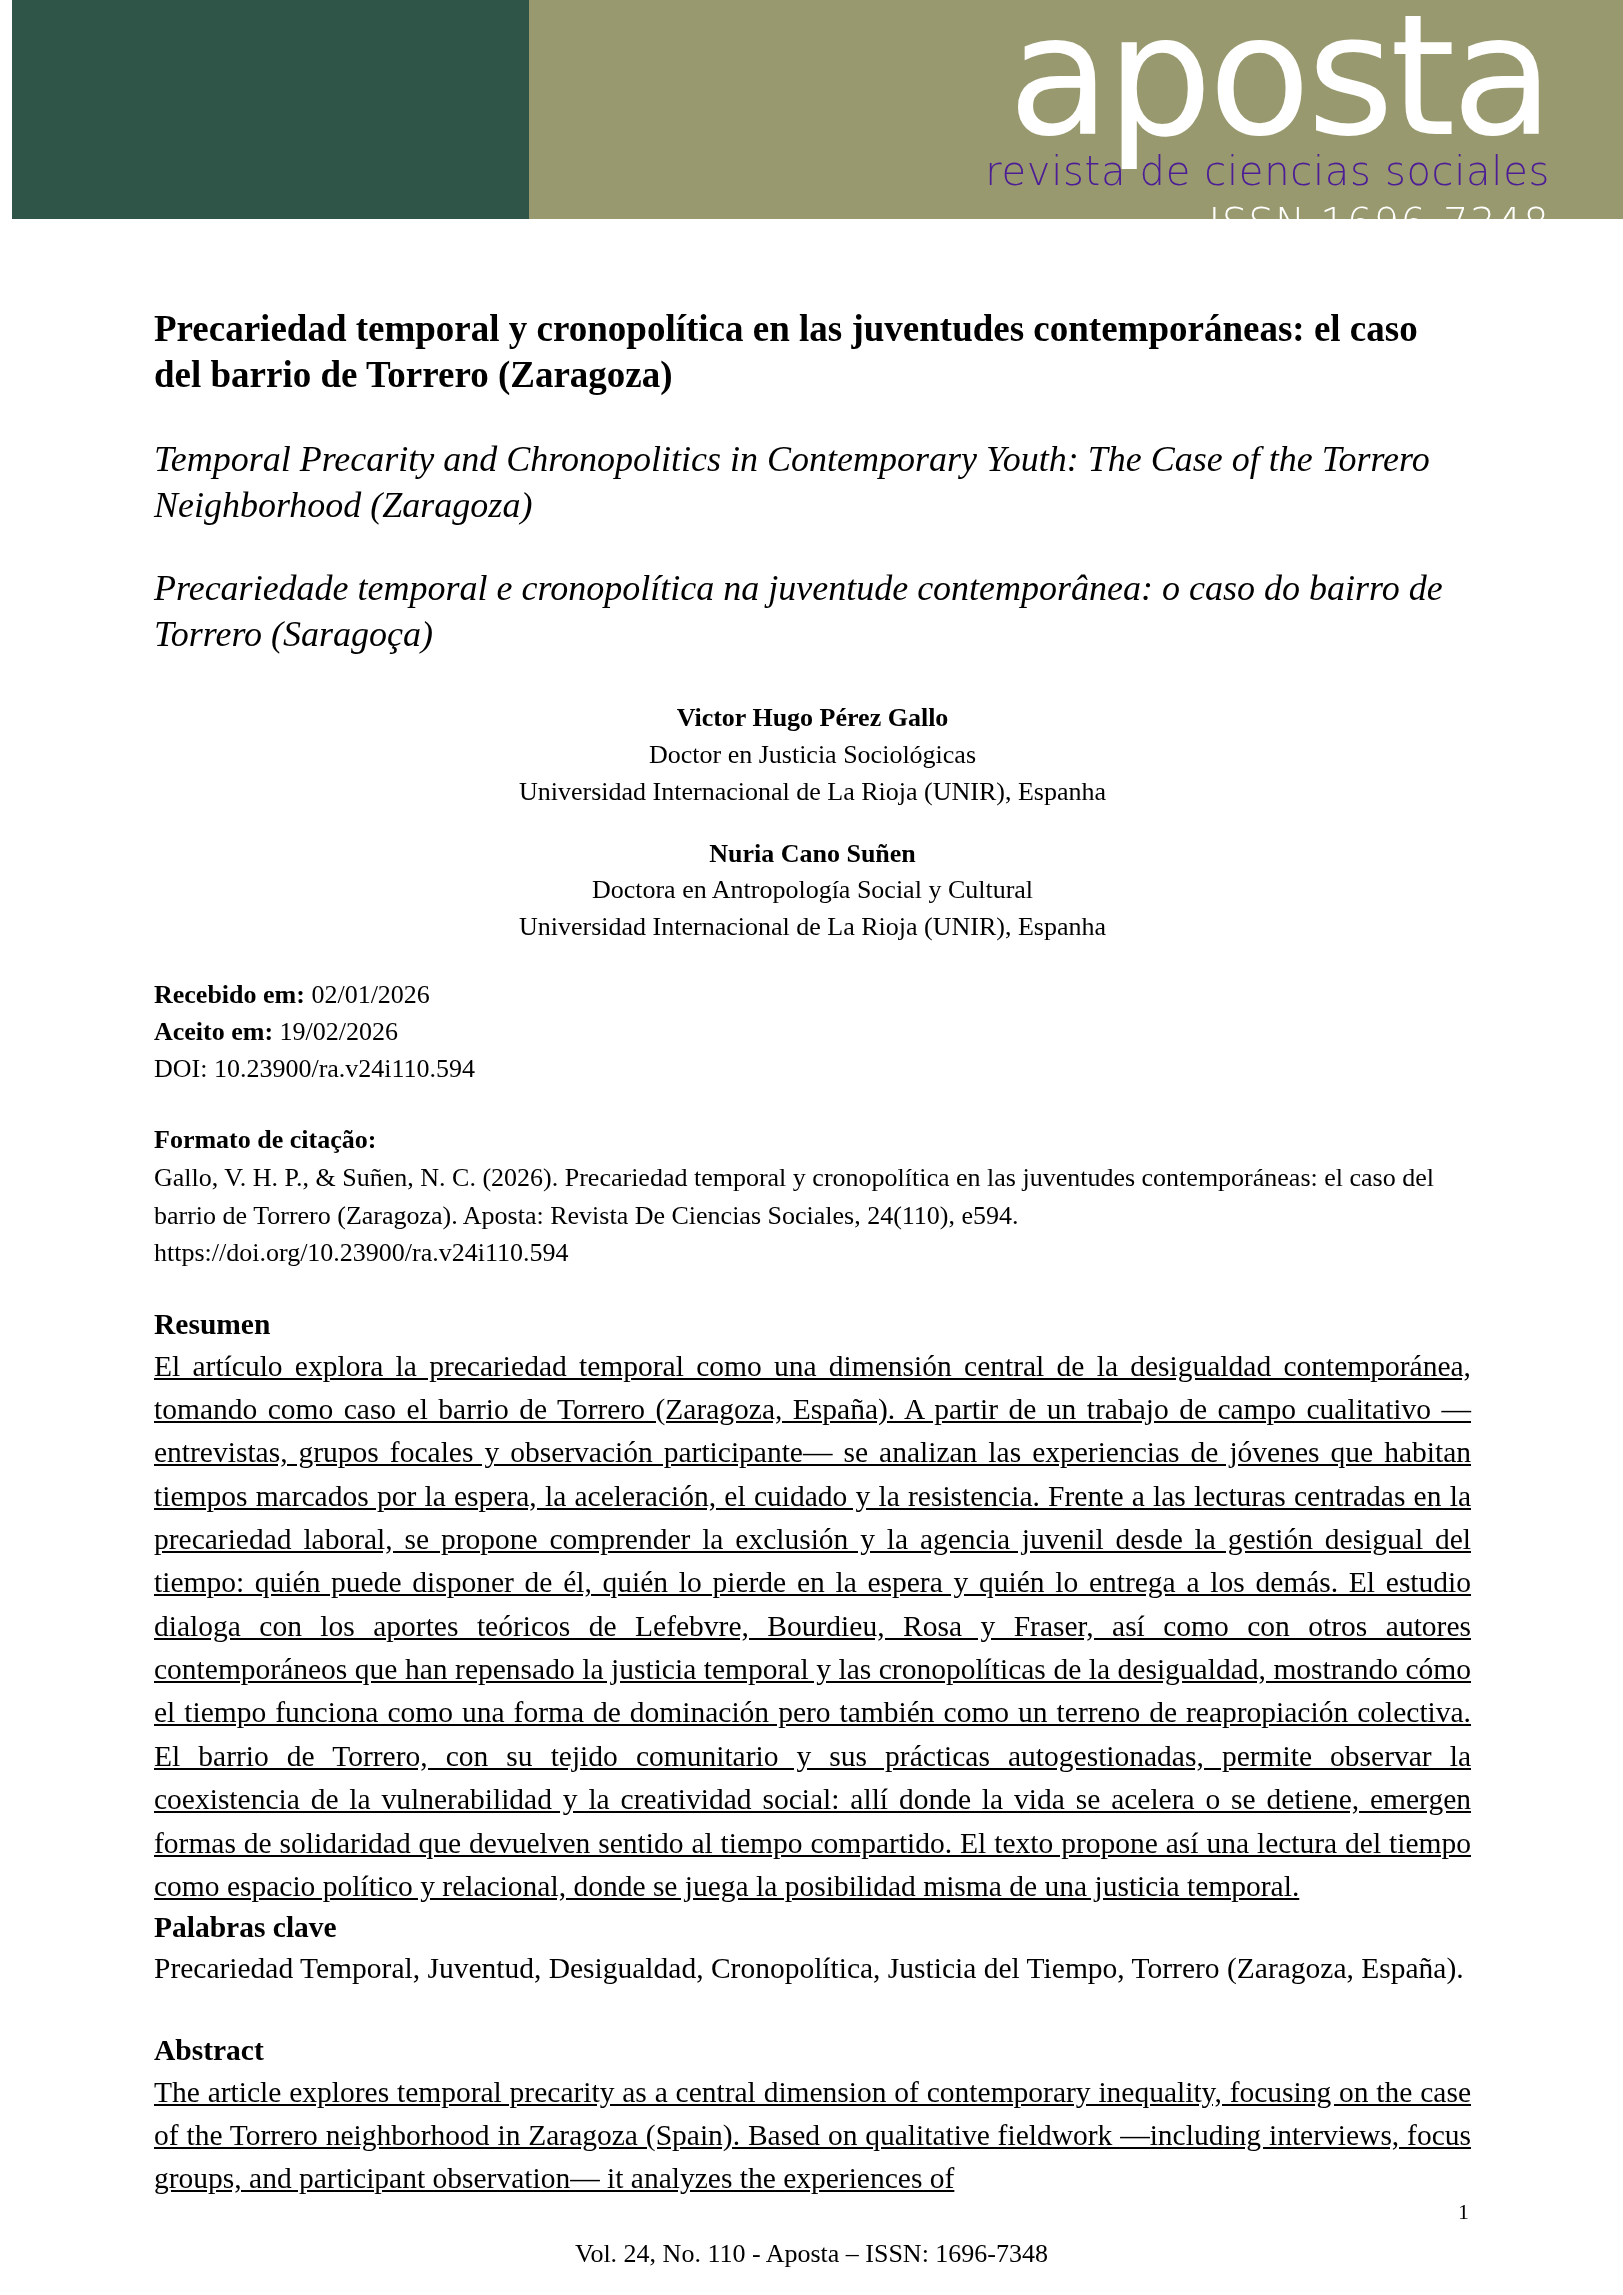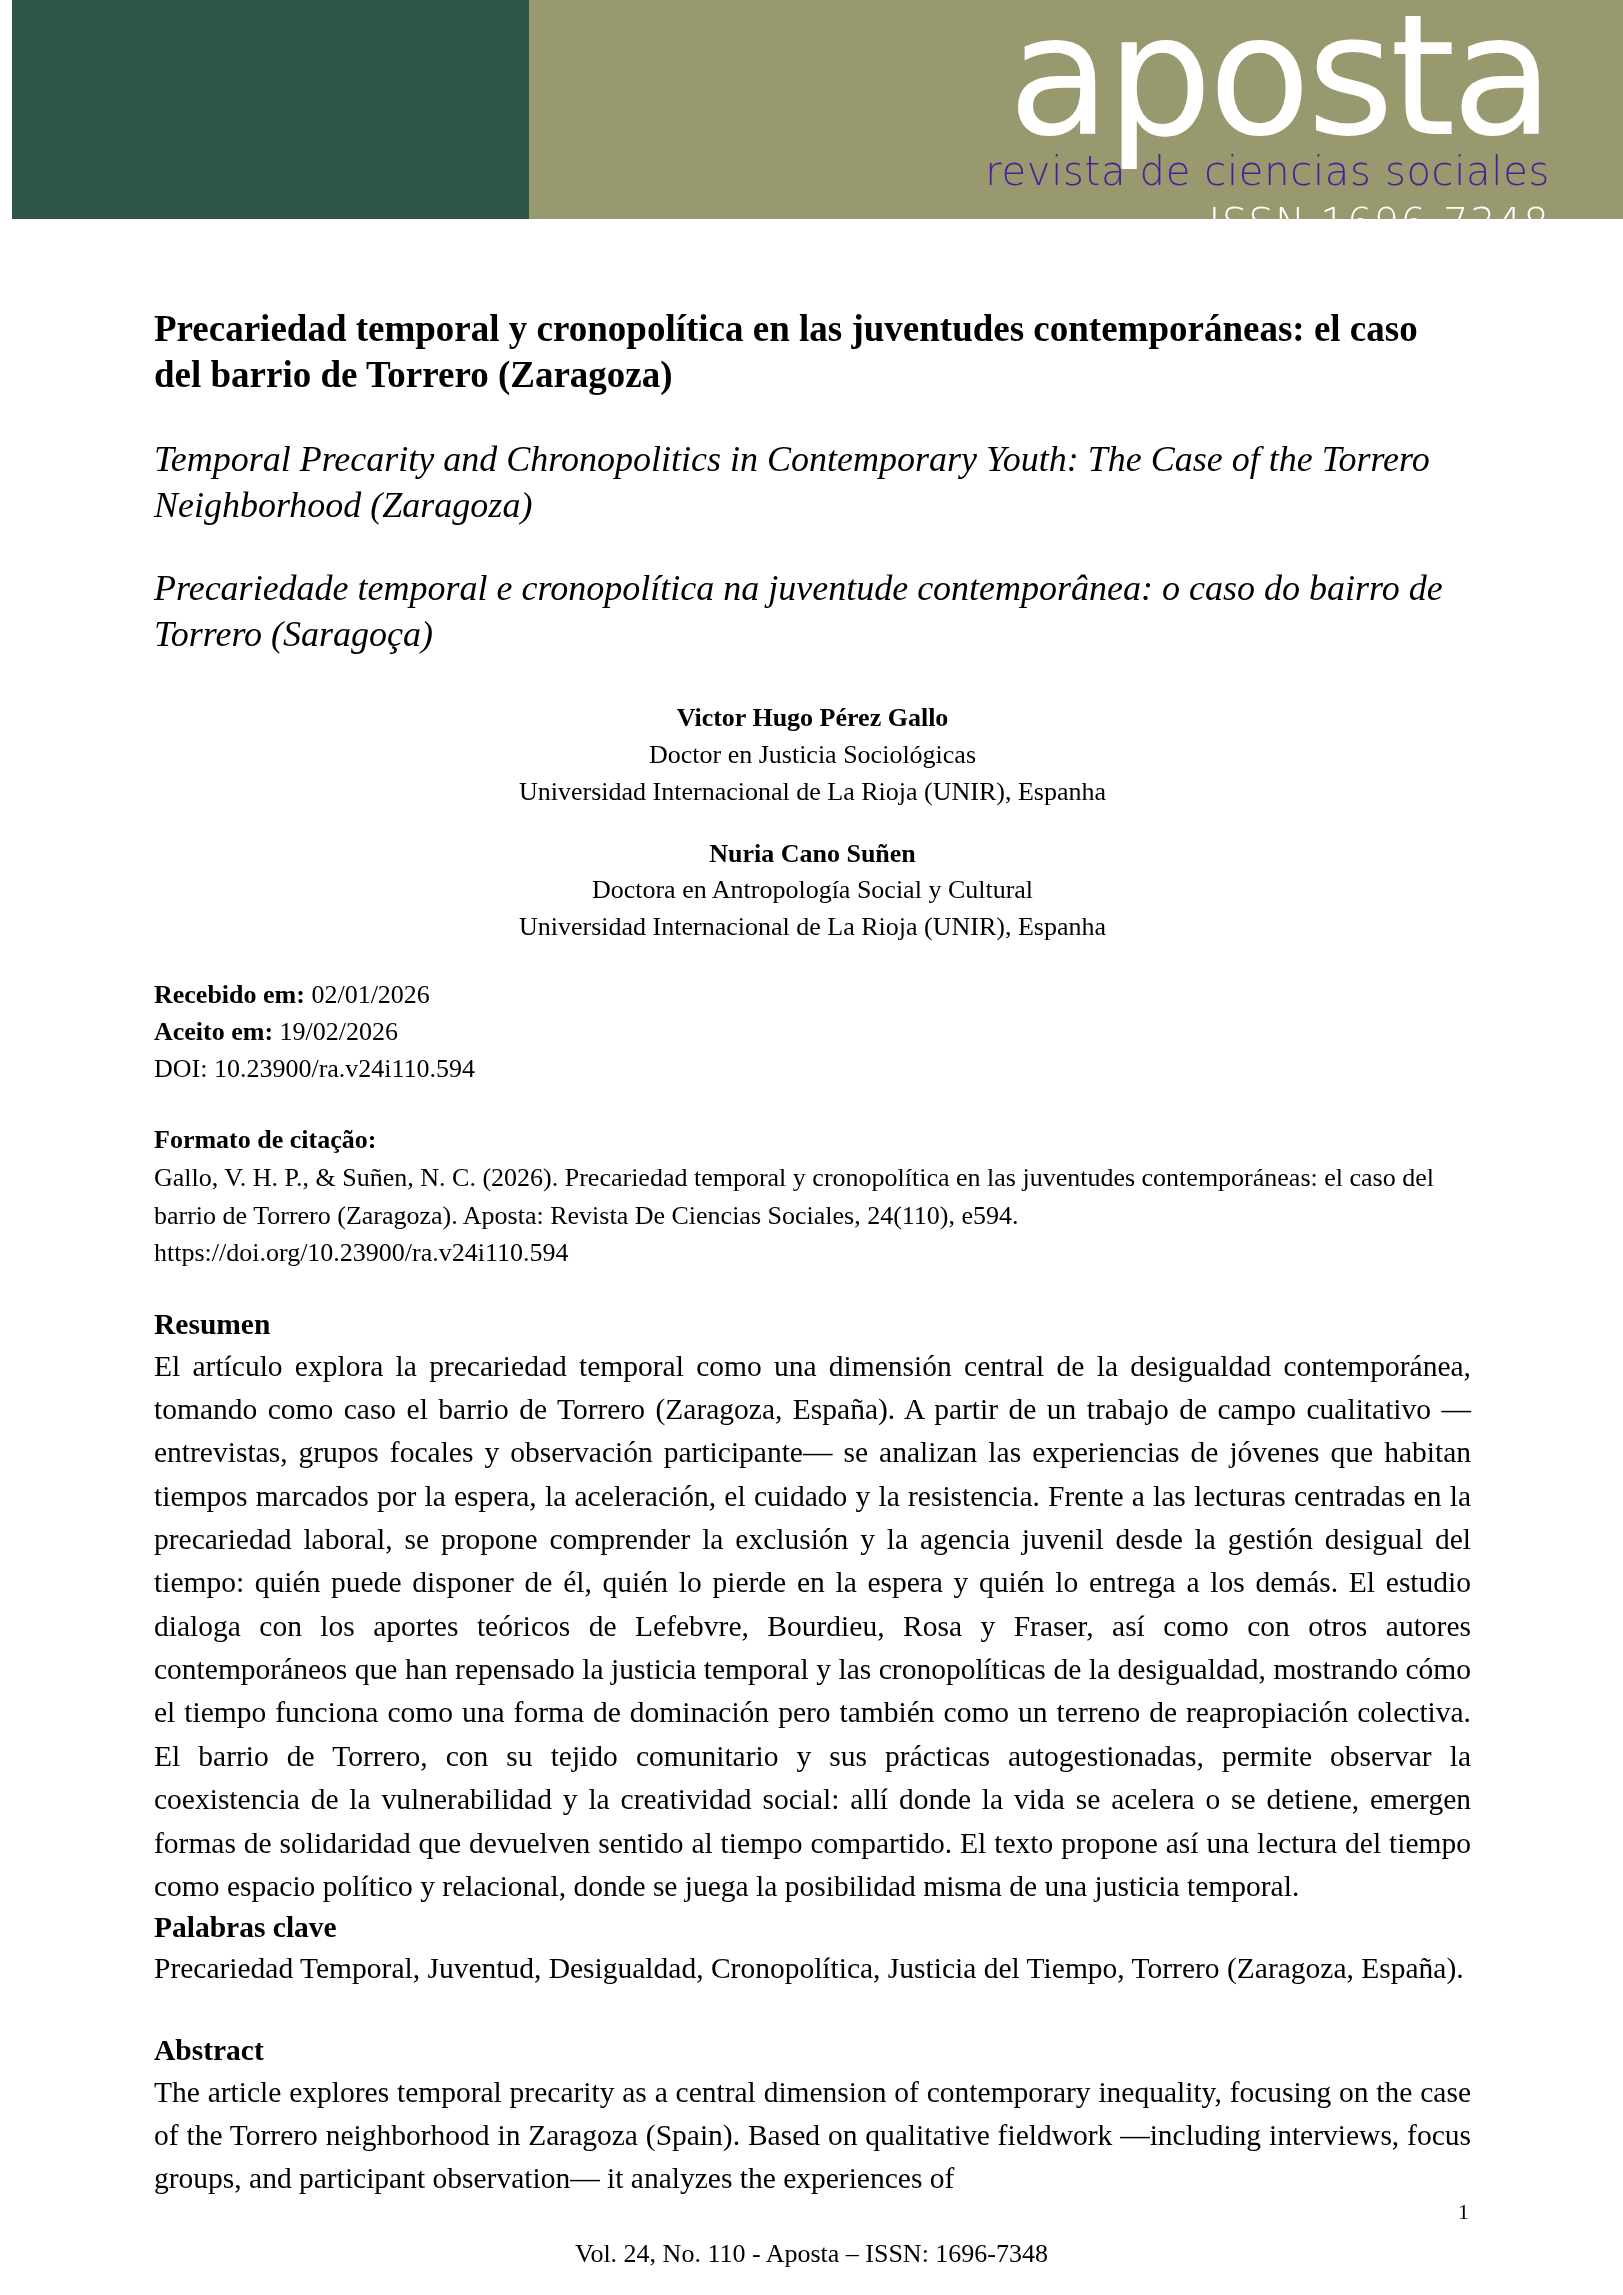--- a/index.html
+++ b/index.html
@@ -146,20 +146,21 @@
     font-weight: bold;
     line-height: 1.3;
     margin: 0 0 1.3px 0;
   }
   .section-body {
     font-size: 29.5px;
     line-height: 1.47;
     text-align: justify;
     text-justify: inter-word;
     margin: 0;
+    text-decoration: underline;
   }
   .keywords-heading {
     font-size: 29.5px;
     font-weight: bold;
     line-height: 1.3;
     margin: 0;
   }
   .keywords-body {
     font-size: 29.5px;
     line-height: 1.47;

